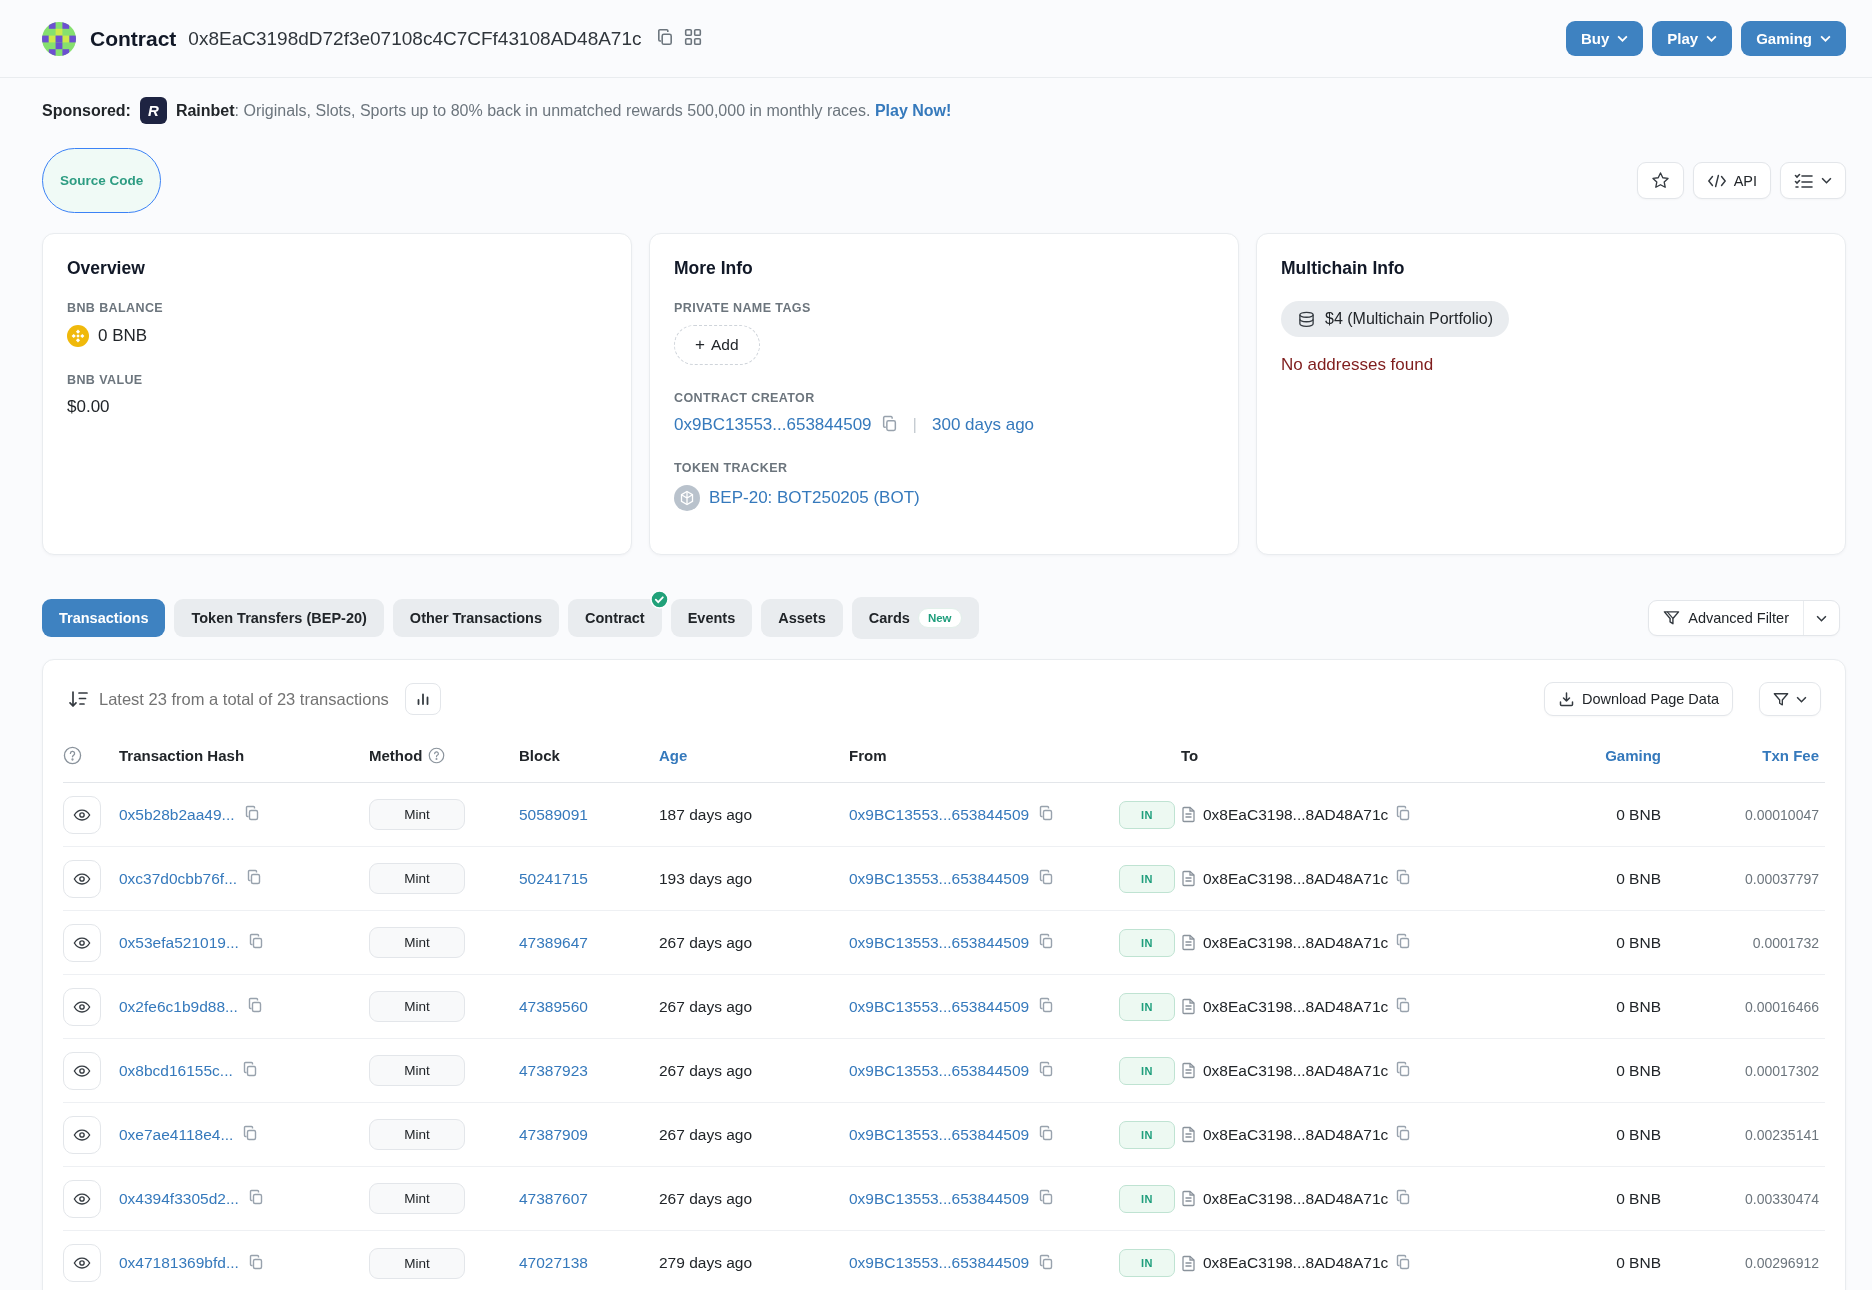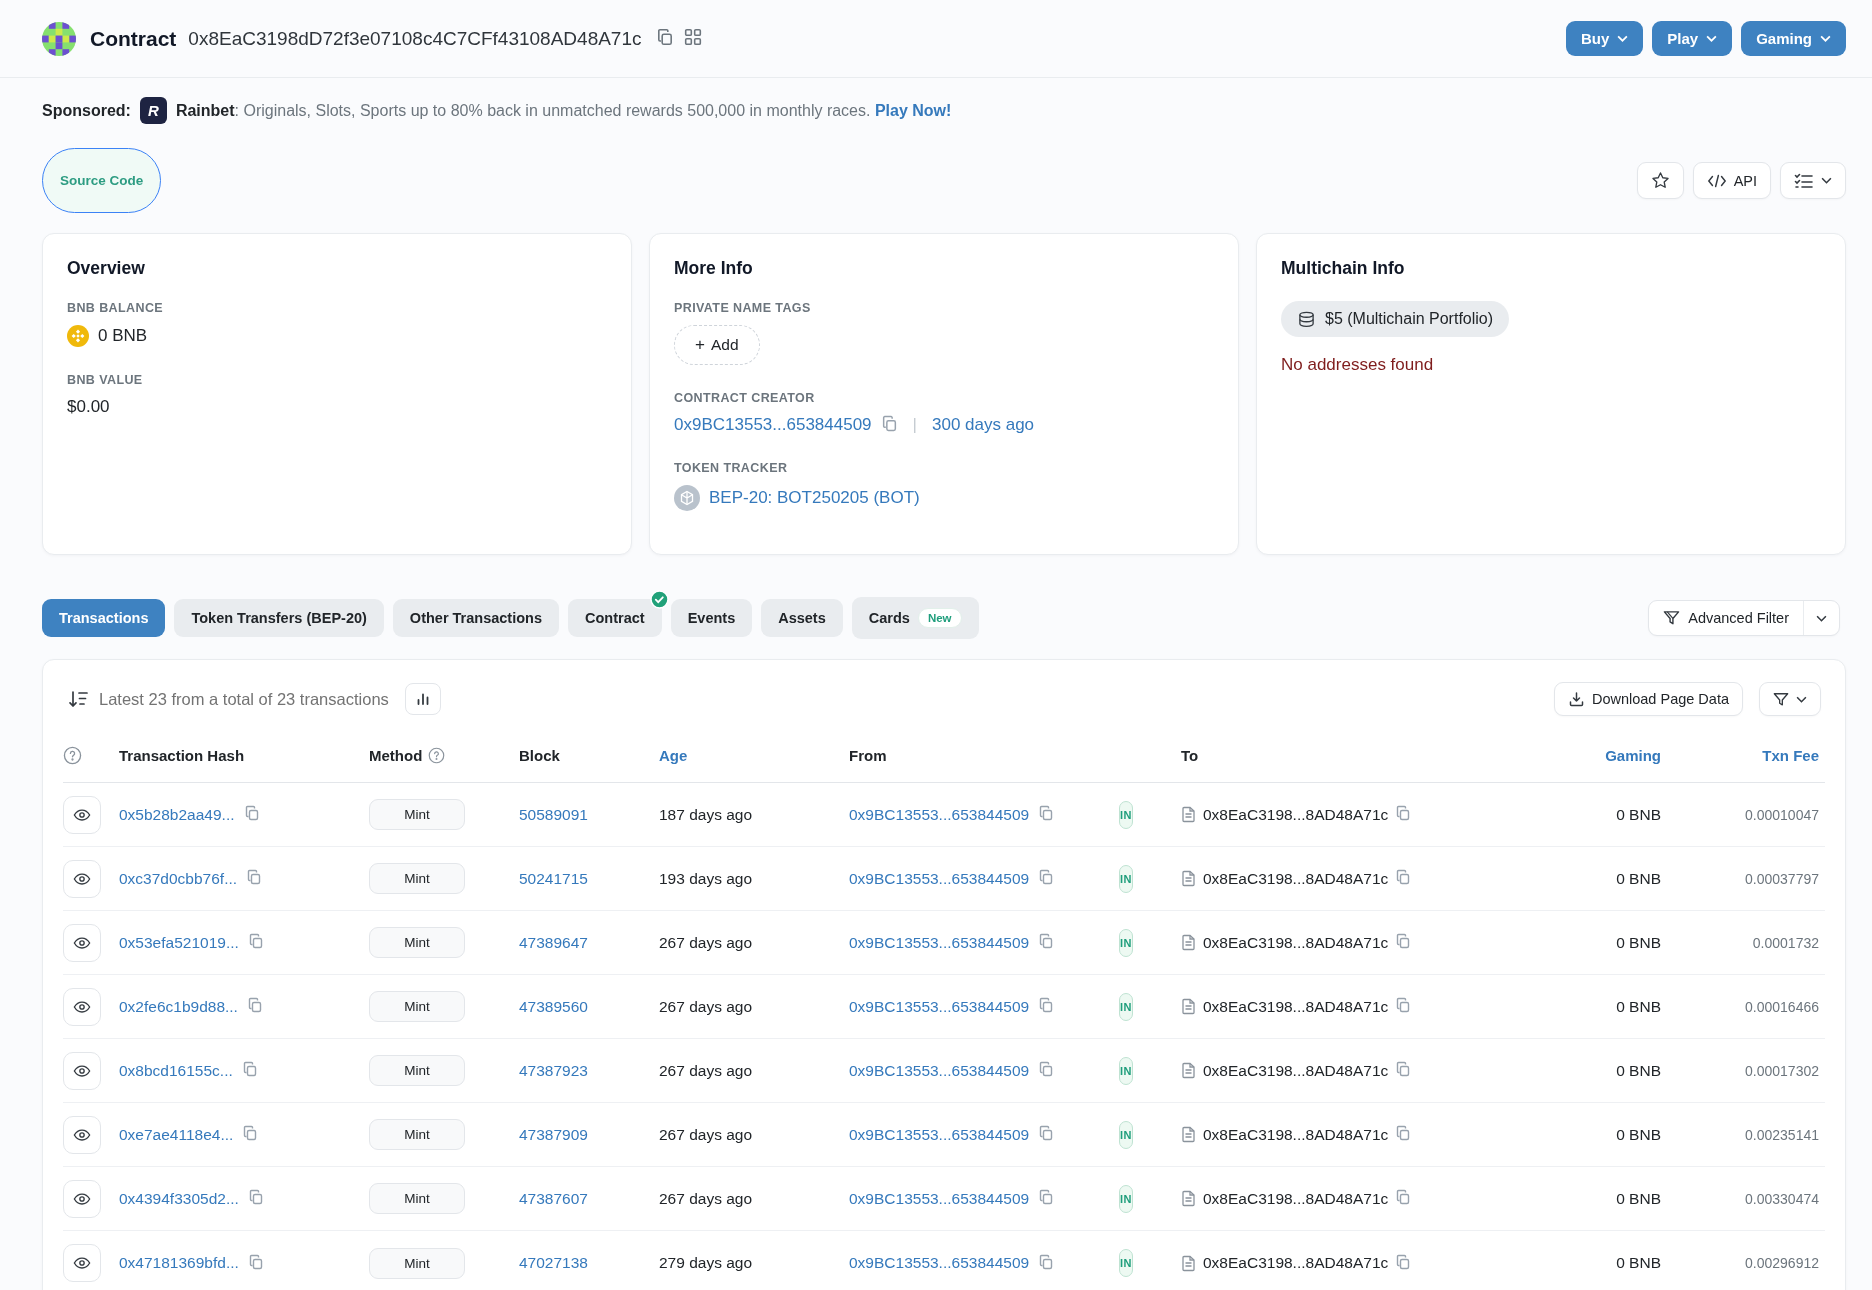--- a/index.html
+++ b/index.html
@@ -118,21 +118,21 @@
     border-radius:12px; box-shadow:0 1px 3px rgba(16,24,40,.04);
     padding:0 20px; height:700px; overflow:hidden;
   }
   .tx-toolbar { display:flex; align-items:center; padding:22px 4px 20px 4px; }
   .tx-summary { display:flex; align-items:center; gap:10px; font-size:16.5px; color:#737373; }
   .mini-btn {
     background:#fff; border:1px solid #e3e6ea; border-radius:8px;
     width:36px; height:32px; display:inline-flex; align-items:center; justify-content:center;
     cursor:pointer; margin-left:6px;
   }
-  .tx-toolbar-right { margin-left:auto; display:flex; gap:16px; }
+  .tx-toolbar-right { margin-left:auto; display:flex; gap:26px; }
 
   .grid-row {
     display:grid;
     grid-template-columns:56px 250px 150px 140px 190px 270px 62px 292px 1fr 150px;
     align-items:center;
   }
   .thead {
     border-bottom:1px solid #e3e6ea; padding:10px 0 17px 0;
     font-size:15px; font-weight:bold; color:#212529;
   }
@@ -150,21 +150,21 @@
   }
   .cell-hash { display:flex; align-items:center; gap:9px; }
   .method-pill {
     display:inline-block; background:#f8f9fa; border:1px solid #e3e6ea; border-radius:9px;
     font-size:13.5px; color:#212529; padding:7px 0; min-width:96px; text-align:center;
   }
   .cell-from { display:flex; align-items:center; gap:9px; }
   .in-badge {
     display:inline-block; background:#edf9f2; border:1px solid #bfe3d2; border-radius:7px;
     color:#1f9e7c; font-size:11px; font-weight:bold; letter-spacing:.5px;
-    padding:7px 0;
+    padding:7px 21px;
   }
   .cell-to { display:flex; align-items:center; gap:7px; color:#212529; }
   .cell-amt { text-align:right; padding-right:14px; color:#212529; }
   .cell-fee { text-align:right; color:#6c757d; font-size:14px; padding-right:6px; }
 </style>
 </head>
 <body>
 
 <div class="page-header">
   <span class="avatar icon">
@@ -338,21 +338,21 @@
   <div class="card">
     <h2>Multichain Info</h2>
     <button class="mc-pill">
       <span class="icon">
         <svg width="19" height="17" viewBox="0 0 20 18" fill="none" stroke="#343a40" stroke-width="1.4">
           <ellipse cx="10" cy="4" rx="7" ry="2.6"></ellipse>
           <path d="M3 4v4.8c0 1.4 3.1 2.6 7 2.6s7-1.2 7-2.6V4"></path>
           <path d="M3 8.8v4.8c0 1.4 3.1 2.6 7 2.6s7-1.2 7-2.6V8.8"></path>
         </svg>
       </span>
-      <span>$5 (Multichain Portfolio)</span>
+      <span>$4 (Multichain Portfolio)</span>
     </button>
     <div class="mc-empty">No addresses found</div>
   </div>
 </div>
 
 <div class="tabs-row">
   <button class="tab active">
     <span>Transactions</span>
   </button>
   <button class="tab">

